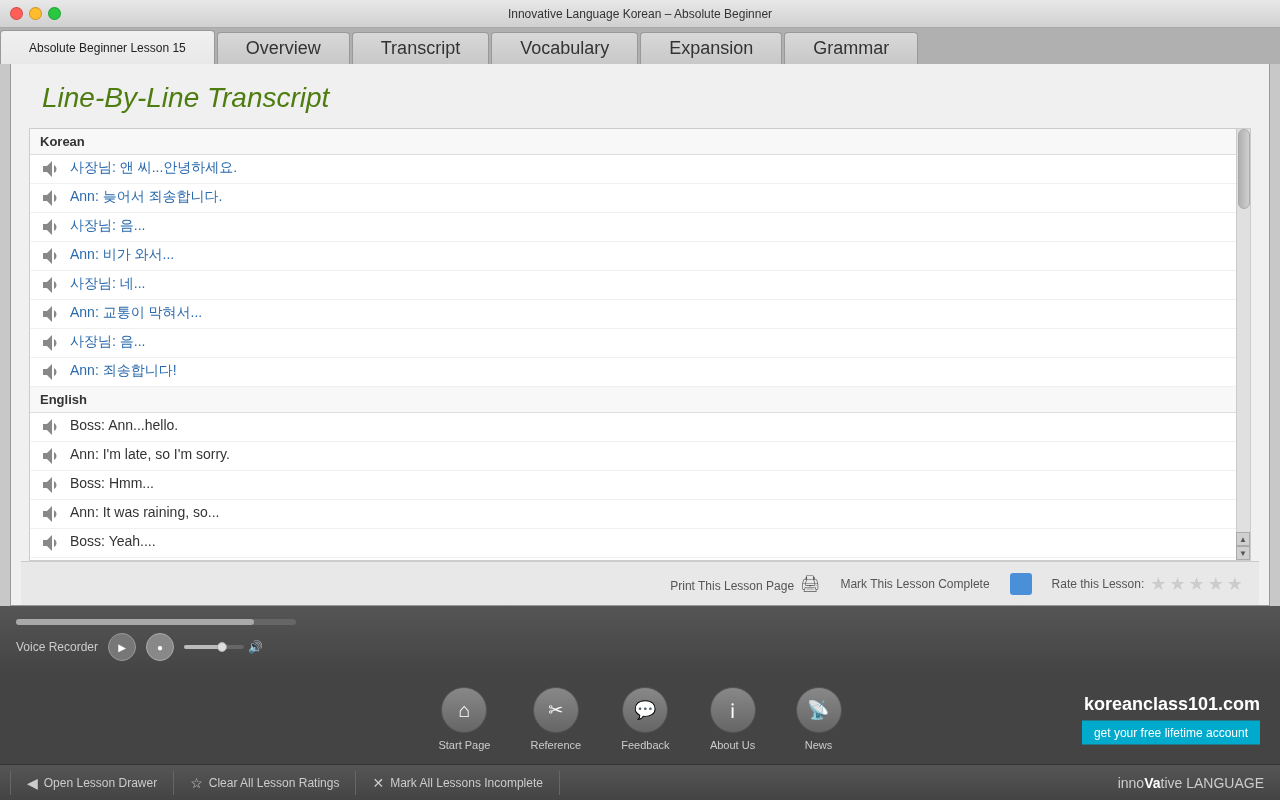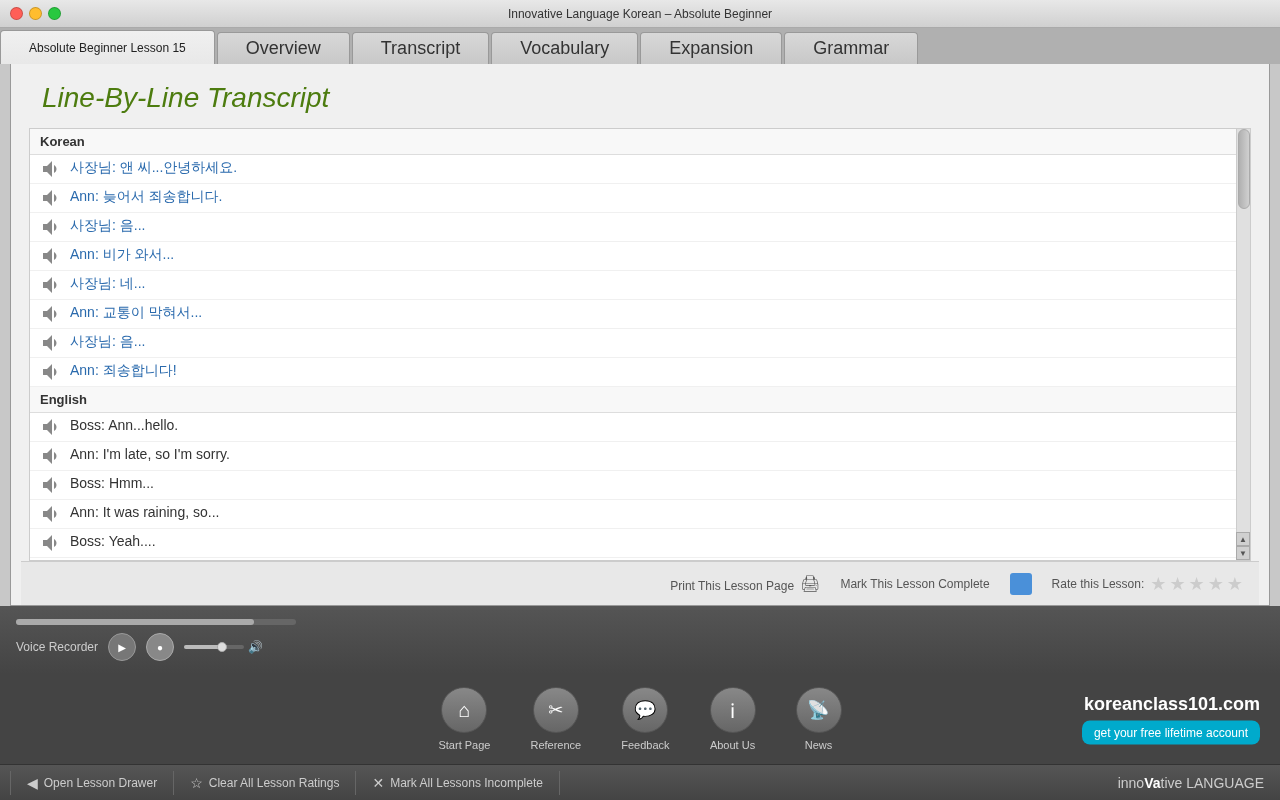--- a/index.html
+++ b/index.html
@@ -371,21 +371,21 @@
       font-weight: 300;
     }
     .brand-name span {
       font-weight: 700;
     }
     .get-account-btn {
       background: #00aacc;
       color: white;
       font-size: 12px;
       padding: 5px 12px;
-      border-radius: 8px;
+      border-radius: 0;
       cursor: pointer;
       border: none;
     }
 
     
     .status-bar {
       background: linear-gradient(to bottom, #555, #444);
       height: 36px;
       display: flex;
       align-items: center;

